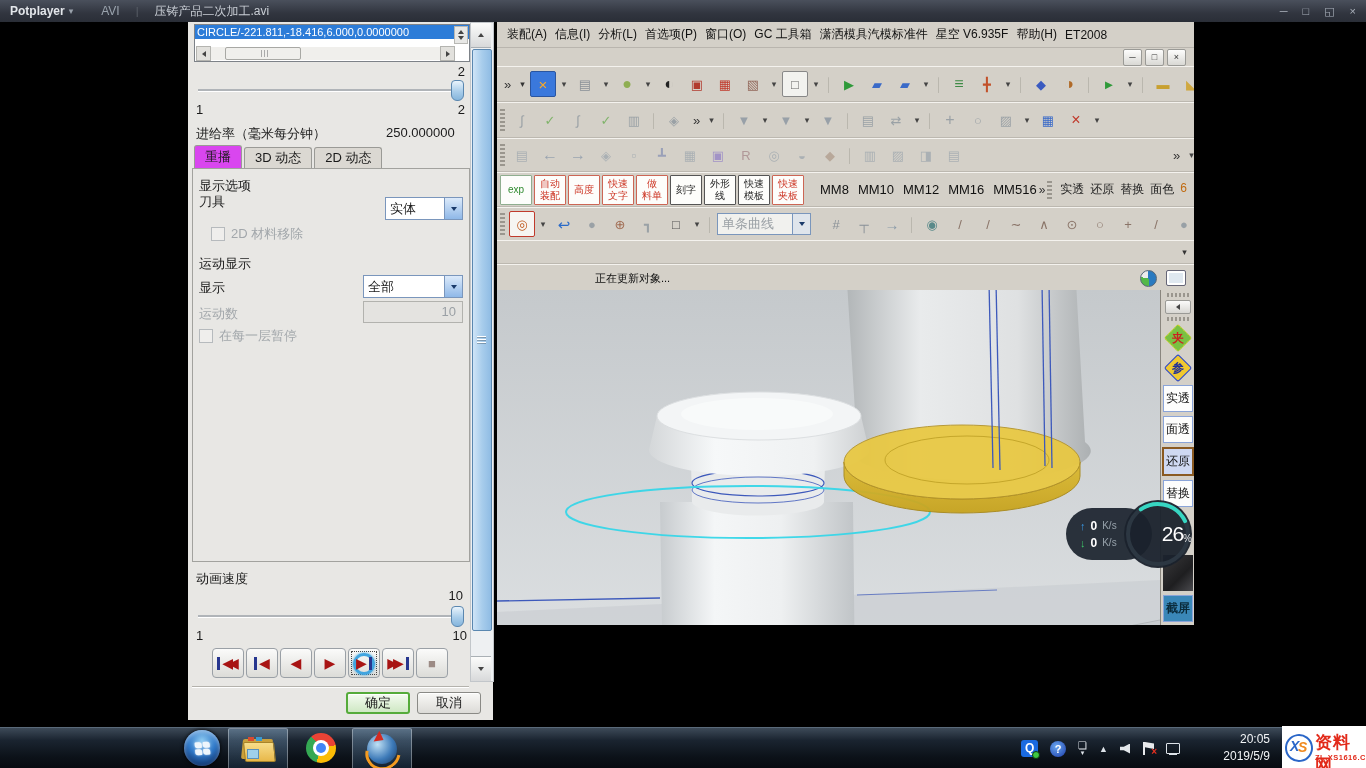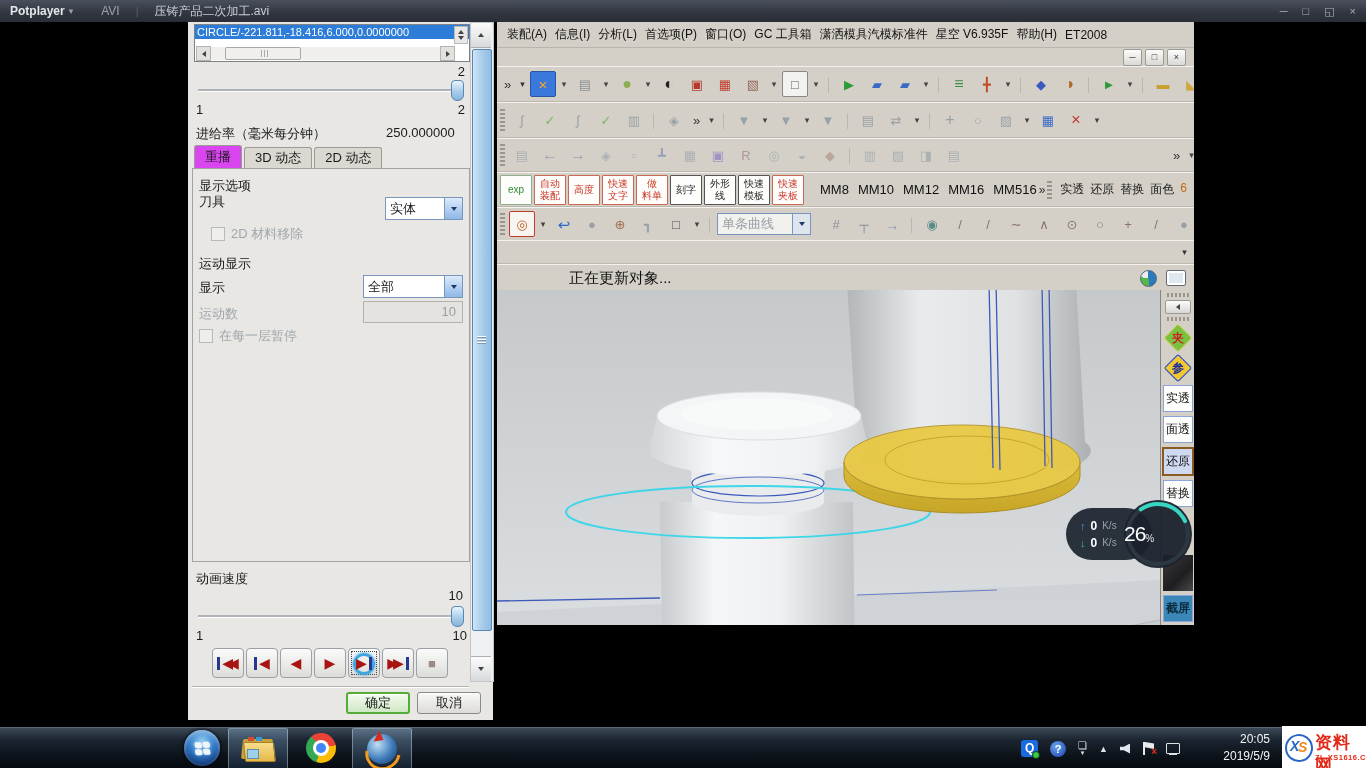--- a/index.html
+++ b/index.html
@@ -86,21 +86,21 @@
     align-items:center;justify-content:center;font-size:10px;line-height:1.15;text-align:center;}
   .t4b .l{display:block;}
   .mmwrap{display:flex;gap:9px;margin-left:14px;align-items:center;}
   .mm{font-size:13px;color:#111;white-space:nowrap;}
   .dgwrap{margin-left:auto;display:flex;gap:6px;align-items:center;padding-right:4px;}
   .dg{font-size:12px;white-space:nowrap;}
   .ovf{font-size:12px;color:#333;width:12px;text-align:center;}
   .ovfd{font-size:9px;color:#333;width:9px;text-align:center;}
   .statusbar{position:absolute;left:0;top:242px;width:100%;height:26px;background:#d4d0c8;border-top:1px solid #f4f2ee;
     border-bottom:1px solid #9a968e;display:flex;align-items:center;}
-  .status-text{margin-left:72px;font-size:15px;color:#111;}
+  .status-text{margin-left:98px;font-size:11px;color:#111;}
   .sb-icons{margin-left:auto;display:flex;gap:9px;margin-right:8px;align-items:center;}
   .pie{width:15px;height:15px;border-radius:50%;background:conic-gradient(#2a7ac0 0 50%,#53b848 50% 78%,#ececec 78% 100%);border:1px solid #567;}
   .scr{width:18px;height:14px;border:1px solid #667;background:#dfe8f0;border-radius:2px;box-shadow:inset 0 0 0 2px #fff;}
   .viewport{position:absolute;left:0;top:268px;width:663px;height:435px;}
   .frag{position:absolute;left:2px;top:672px;width:64px;height:31px;background:#d4d0c8;border-top:1px solid #f4f2ee;border-right:1px solid #9a968e;
     display:flex;align-items:center;justify-content:center;gap:6px;}
   .frag .cube{font-size:16px;color:#8a8f94;}
   .frag .dd{font-size:9px;color:#444;}
   
   .side{position:absolute;left:663px;top:268px;width:34px;height:435px;background:#d4d0c8;border-left:1px solid #8a867e;}
@@ -121,21 +121,21 @@
   .side-bot{position:absolute;left:0;bottom:28px;width:100%;display:flex;justify-content:center;gap:8px;align-items:center;}
   
   .net-pill{position:absolute;left:1066px;top:508px;width:86px;height:52px;border-radius:26px;background:rgba(28,36,46,.93);z-index:8;
     display:flex;flex-direction:column;justify-content:center;gap:3px;padding-left:14px;box-sizing:border-box;}
   .net-row{display:flex;align-items:center;gap:5px;font-size:11px;}
   .net-arrow-up{color:#3a9ae8;font-weight:bold;}
   .net-arrow-down{color:#3ec868;font-weight:bold;}
   .net-val{color:#fff;font-weight:bold;font-size:12px;}
   .net-unit{color:#97a2ab;font-size:10px;}
   .net-circle{position:absolute;left:1124px;top:500px;width:68px;height:68px;border-radius:50%;background:rgba(26,34,44,.95);z-index:9;
-    display:flex;align-items:center;justify-content:flex-start;}
+    display:flex;align-items:center;justify-content:flex-end;}
   .net-circle svg{position:absolute;inset:0;}
   .net-pct{color:#fff;font-size:21px;letter-spacing:-1px;z-index:2;}
   .net-pctu{color:#e8e8e8;font-size:10px;margin-top:9px;z-index:2;}
   
   .taskbar{position:absolute;left:0;top:727px;width:1366px;height:41px;
     background:linear-gradient(#3d4a58,#1a2430 30%,#0c1219 70%,#060a10);border-top:1px solid #5a6a7a;}
   .orb{position:absolute;left:184px;top:2px;width:36px;height:36px;border-radius:50%;
     background:radial-gradient(circle at 50% 30%,#8ecbf2,#2f78c8 45%,#133a75 78%,#0a1f45);box-shadow:inset 0 2px 4px rgba(255,255,255,.5),0 0 4px #000;
     display:flex;align-items:center;justify-content:center;}
   .winflag{display:grid;grid-template-columns:7px 7px;grid-template-rows:6px 6px;gap:1px;transform:rotate(-4deg);}

